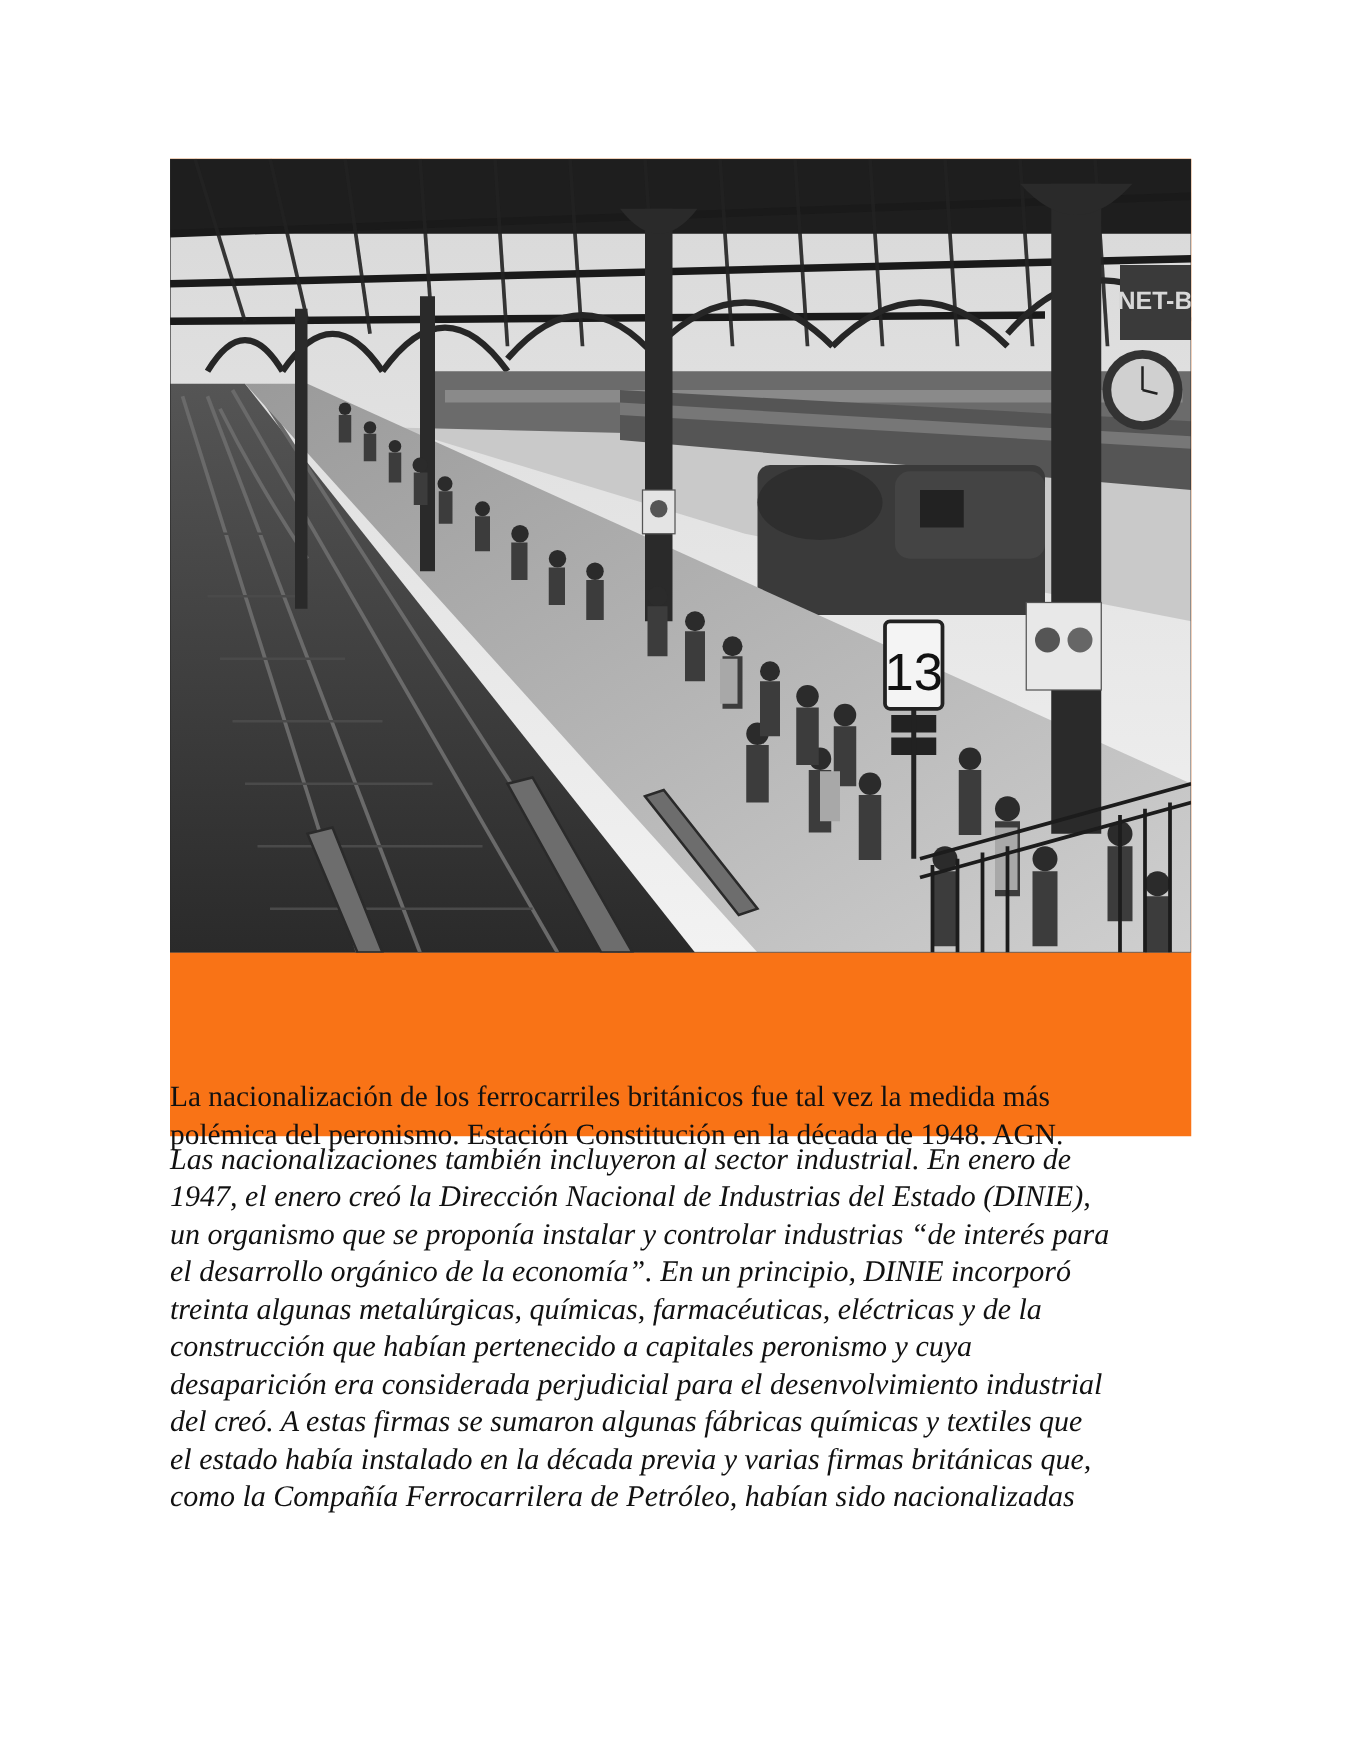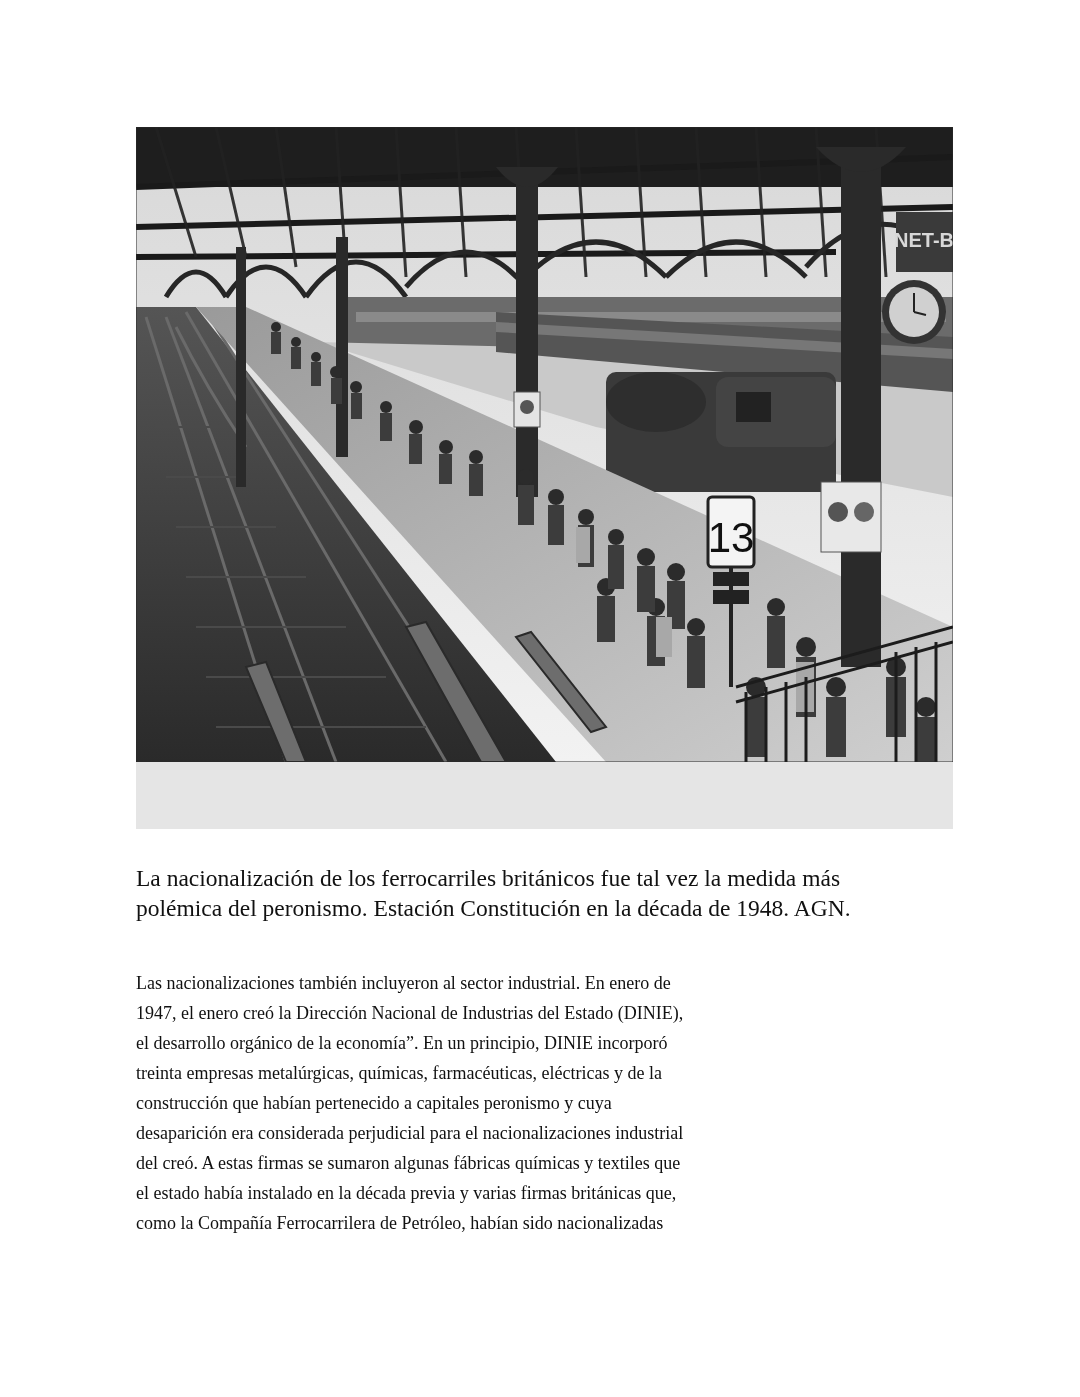--- a/index.html
+++ b/index.html
@@ -13,46 +13,47 @@
       position: relative;
       overflow: hidden;
       font-family: "Liberation Serif", "DejaVu Serif", serif;
       color: #111111;
     }
     .photo {
       position: absolute;
       left: 136px;
       top: 127px;
       width: 817px;
-      height: 702px;
-      background: #e5e5e5;
+      height: 782px;
+      background: #f97316;
       overflow: hidden;
     }
     .photo svg {
       display: block;
       width: 817px;
       height: 635px;
     }
     .caption {
       position: absolute;
       left: 136px;
       top: 863px;
       width: 820px;
       font-size: 23.5px;
       line-height: 30px;
       margin: 0;
     }
     .body-text {
       position: absolute;
       left: 136px;
-      top: 968px;
+      top: 913px;
       width: 820px;
-      font-size: 18px;
+      font-size: 24px;
       line-height: 30px;
       margin: 0;
+      font-style: italic;
     }
     .line {
       display: block;
       white-space: nowrap;
     }
   </style>
 </head>
 <body>
 
 <div class="photo">
@@ -251,20 +252,21 @@
 </div>
 
 <p class="caption">
   <span class="line">La nacionalización de los ferrocarriles británicos fue tal vez la medida más</span>
   <span class="line">polémica del peronismo. Estación Constitución en la década de 1948. AGN.</span>
 </p>
 
 <p class="body-text">
   <span class="line">Las nacionalizaciones también incluyeron al sector industrial. En enero de</span>
   <span class="line">1947, el enero creó la Dirección Nacional de Industrias del Estado (DINIE),</span>
+  <span class="line">un organismo que se proponía instalar y controlar industrias “de interés para</span>
   <span class="line">el desarrollo orgánico de la economía”. En un principio, DINIE incorporó</span>
-  <span class="line">treinta empresas metalúrgicas, químicas, farmacéuticas, eléctricas y de la</span>
+  <span class="line">treinta algunas metalúrgicas, químicas, farmacéuticas, eléctricas y de la</span>
   <span class="line">construcción que habían pertenecido a capitales peronismo y cuya</span>
-  <span class="line">desaparición era considerada perjudicial para el nacionalizaciones industrial</span>
+  <span class="line">desaparición era considerada perjudicial para el desenvolvimiento industrial</span>
   <span class="line">del creó. A estas firmas se sumaron algunas fábricas químicas y textiles que</span>
   <span class="line">el estado había instalado en la década previa y varias firmas británicas que,</span>
   <span class="line">como la Compañía Ferrocarrilera de Petróleo, habían sido nacionalizadas</span>
 </p>
 
 </body></html>

